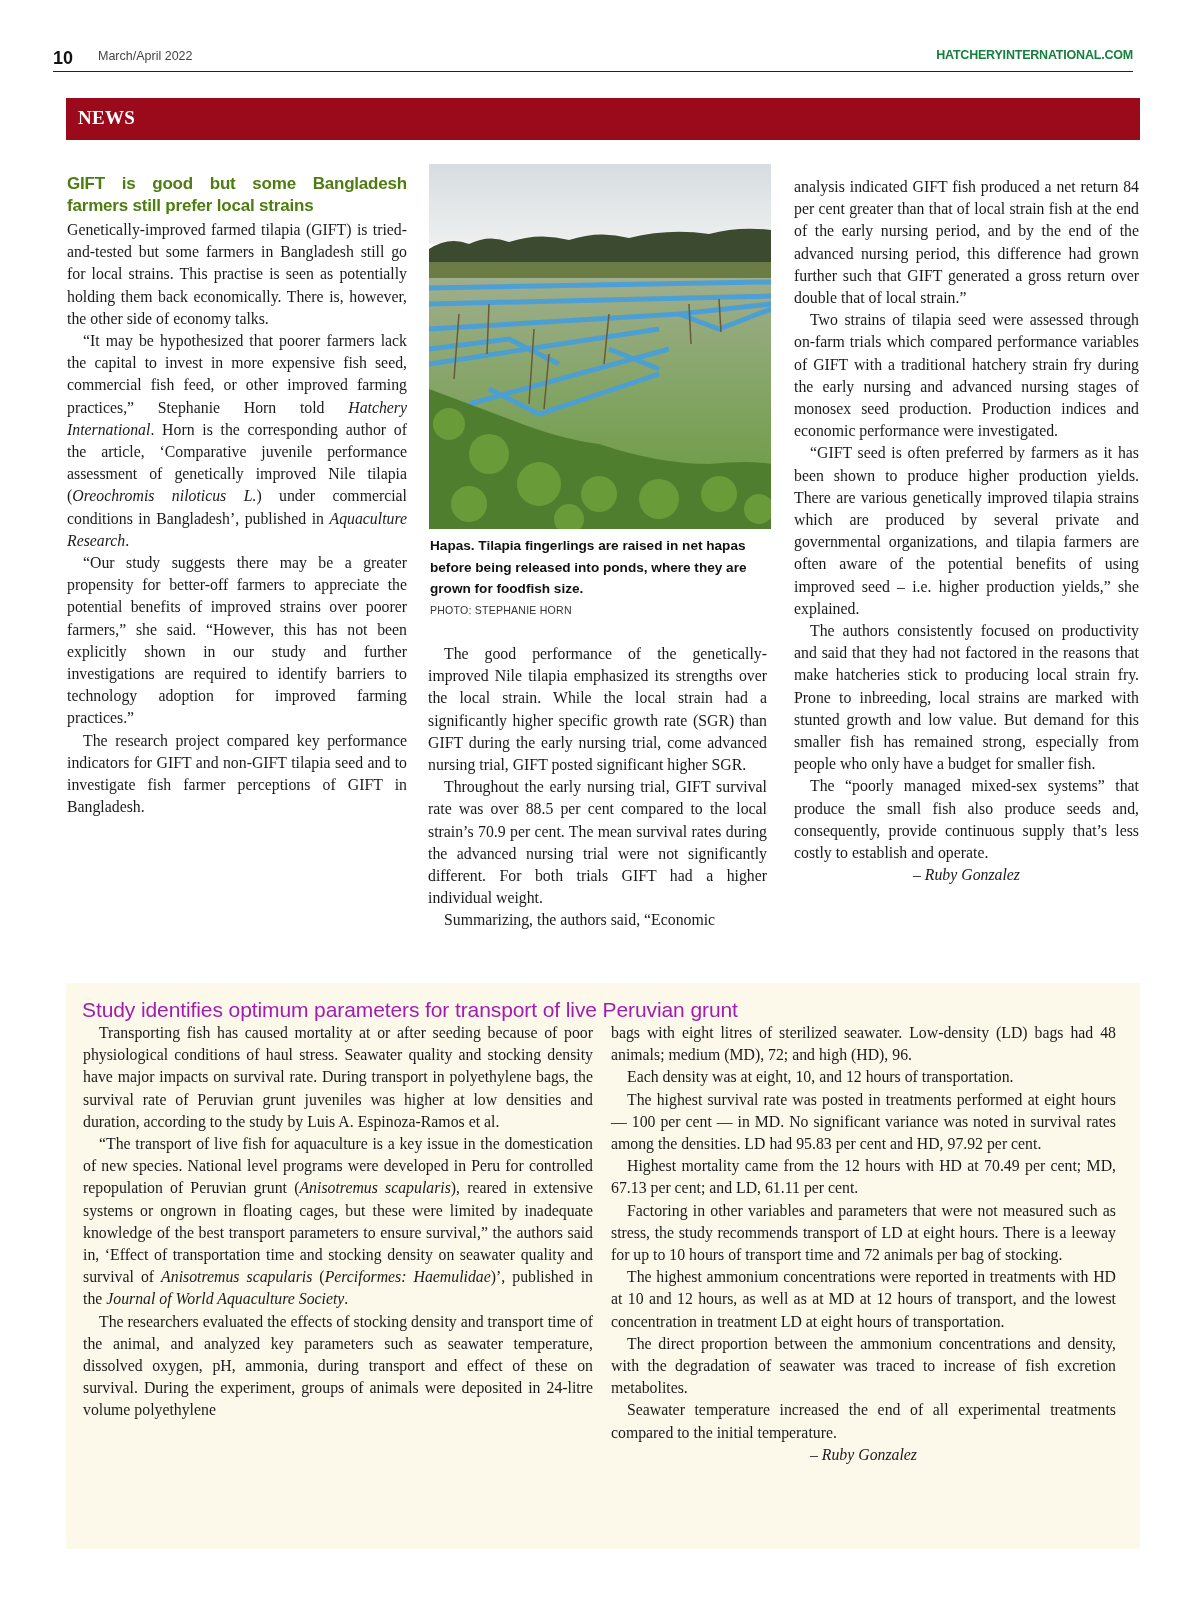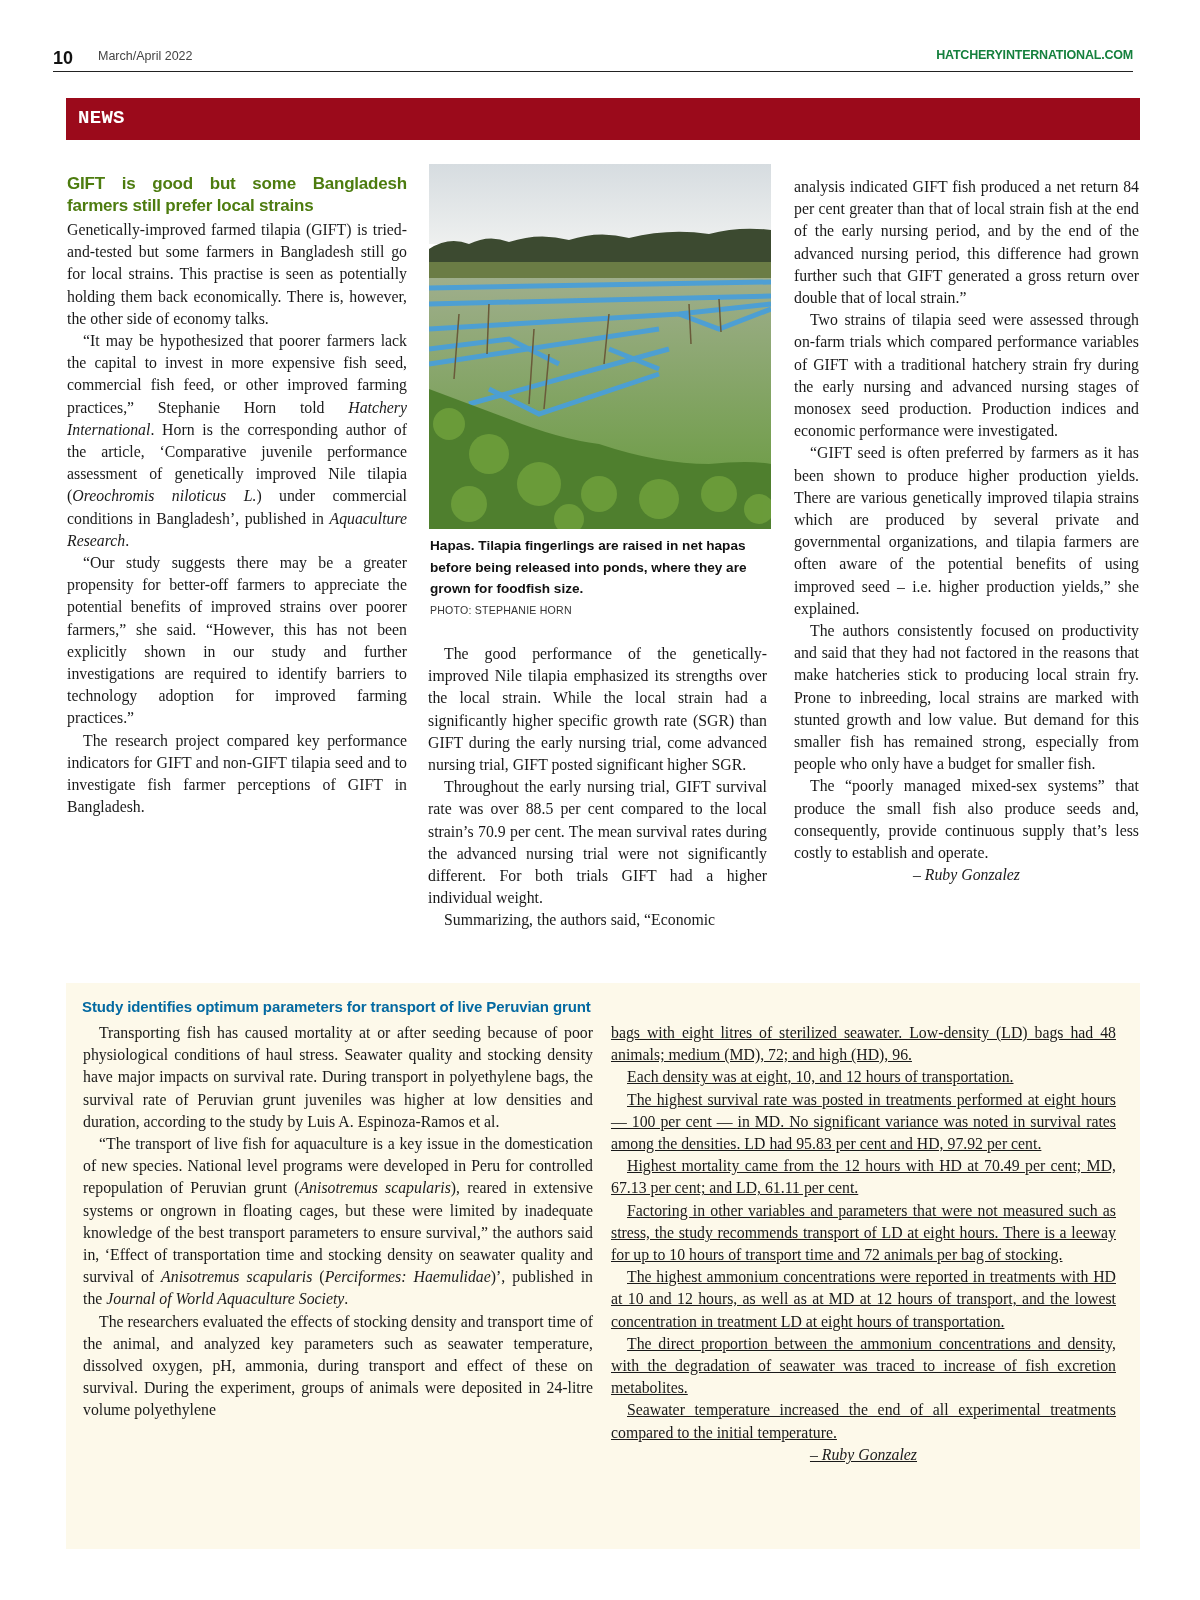--- a/index.html
+++ b/index.html
@@ -5,42 +5,42 @@
   * { box-sizing: border-box; margin: 0; padding: 0; }
   html, body { width: 1200px; height: 1600px; background: #ffffff; overflow: hidden; }
   body { position: relative; font-family: "Liberation Serif", "DejaVu Serif", serif; color: #1a1a1a; }
 
   .running-head { position: absolute; left: 53px; top: 46px; width: 1080px; height: 26px; border-bottom: 1.5px solid #222; font-family: "Liberation Sans", "DejaVu Sans", sans-serif; }
   .running-head .page-num { position: absolute; left: 0; top: 2px; font-size: 18px; font-weight: bold; color: #111; }
   .running-head .issue { position: absolute; left: 45px; top: 3px; font-size: 12.5px; color: #444; }
   .running-head .site { position: absolute; right: 0; top: 2px; font-size: 12.5px; font-weight: bold; color: #15803d; letter-spacing: -0.2px; }
 
   .news-banner { position: absolute; left: 66px; top: 98px; width: 1074px; height: 42px; background: #9b0a1b; }
-  .news-banner span { position: absolute; left: 12px; top: 9px; font-family: Liberation Mono, monospace; font-weight: bold; font-size: 19px; color: #ffffff; letter-spacing: 0.3px; }
+  .news-banner span { position: absolute; left: 12px; top: 9px; font-family: Liberation Serif, serif; font-weight: bold; font-size: 19px; color: #ffffff; letter-spacing: 0.3px; }
 
   .col { position: absolute; font-size: 15.8px; line-height: 22.2px; text-align: justify; hyphens: auto; }
   .col p { text-indent: 16px; }
   .col p.first { text-indent: 0; }
   .col p.byline { text-align: center; font-style: italic; text-indent: 0; }
 
   .headline { font-family: "Liberation Sans", "DejaVu Sans", sans-serif; font-weight: bold; font-size: 17px; line-height: 22px; color: #4d7c0f; margin-bottom: 2px; letter-spacing: -0.2px; }
 
   #col1 { left: 67px; top: 173px; width: 340px; }
   #col2 { left: 428px; top: 643px; width: 339px; }
   #col3 { left: 794px; top: 176px; width: 345px; }
 
   .photo { position: absolute; left: 429px; top: 164px; width: 342px; height: 365px; overflow: hidden; }
   .photo svg { display: block; }
   .caption { position: absolute; left: 430px; top: 535px; width: 340px; font-family: "Liberation Sans", "DejaVu Sans", sans-serif; font-size: 13.6px; line-height: 21.5px; font-weight: bold; color: #111; }
   .credit { position: absolute; left: 430px; top: 604px; font-family: "Liberation Sans", "DejaVu Sans", sans-serif; font-size: 10.6px; color: #333; letter-spacing: 0.2px; }
 
   .boxout { position: absolute; left: 66px; top: 983px; width: 1074px; height: 566px; background: #fdf9ea; }
-  .box-headline { position: absolute; left: 82px; top: 998px; font-family: "Liberation Sans", "DejaVu Sans", sans-serif; font-weight: bold; font-size: 15px; color: #0369a1; letter-spacing: -0.1px; }
+  .box-headline { position: absolute; left: 82px; top: 998px; font-family: "Liberation Sans", "DejaVu Sans", sans-serif; font-weight: normal; font-size: 21px; color: #a21caf; letter-spacing: -0.1px; }
   #bcol1 { left: 83px; top: 1022px; width: 510px; line-height: 22.2px; }
-  #bcol2 { left: 611px; top: 1022px; width: 505px; line-height: 22.2px; text-decoration: underline; }
+  #bcol2 { left: 611px; top: 1022px; width: 505px; line-height: 22.2px; }
 </style>
 </head>
 <body>
 
 <div class="running-head">
   <span class="page-num">10</span>
   <span class="issue">March/April 2022</span>
   <span class="site">HATCHERYINTERNATIONAL.COM</span>
 </div>
 

